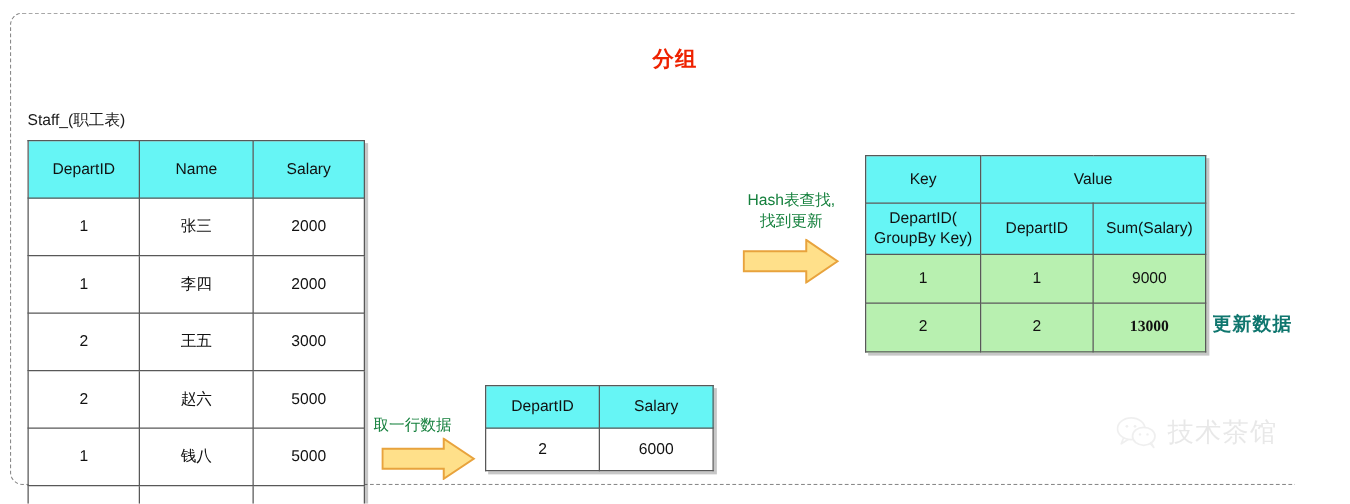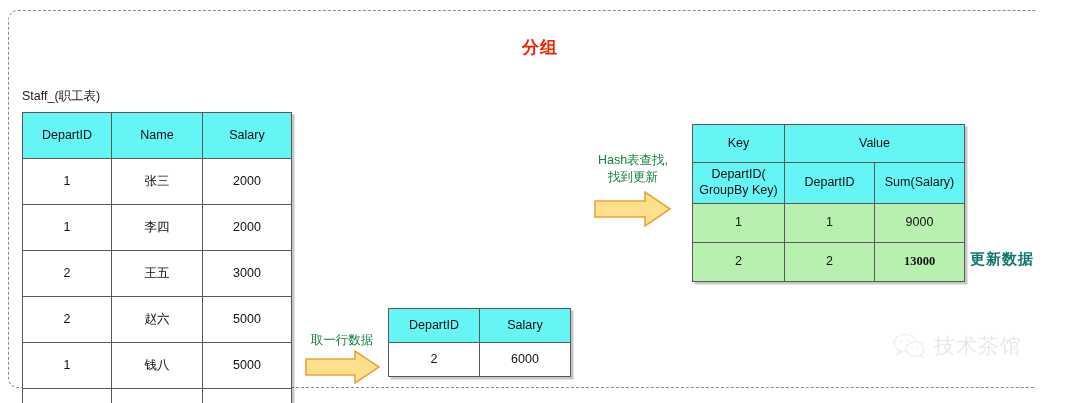--- a/index.html
+++ b/index.html
@@ -171,21 +171,21 @@
       <td class="body c2">5000</td>
     </tr>
     <tr>
       <td class="body c0">2</td>
       <td class="body c1">孙九</td>
       <td class="body c2">6000</td>
     </tr>
   </tbody>
     </table>
 
-  <div class="arrow-label" style="left:300px; top:332px; width:84px;">取一行数据</div>
+  <div class="arrow-label" style="left:288px; top:332px; width:84px;">取一行数据</div>
   <svg class="arrow-shape" style="left:305px; top:350px;" width="76" height="34" viewBox="0 0 76 34">
     <polygon points="1,9 50,9 50,1 74,17 50,33 50,25 1,25" fill="#ffe08a" stroke="#e8a33d" stroke-width="1.6" stroke-linejoin="miter"></polygon>
   </svg>
 
   <table class="grid" id="row-table">
     <tbody>
         <tr>
       <td class="head c0">DepartID</td>
       <td class="head c1">Salary</td>
     </tr>

